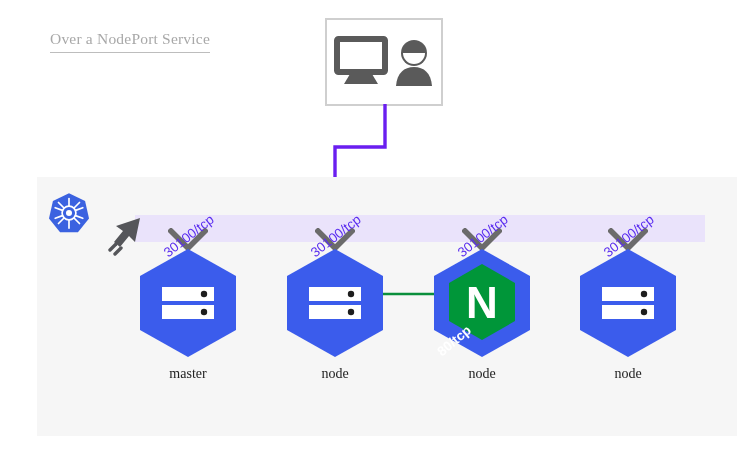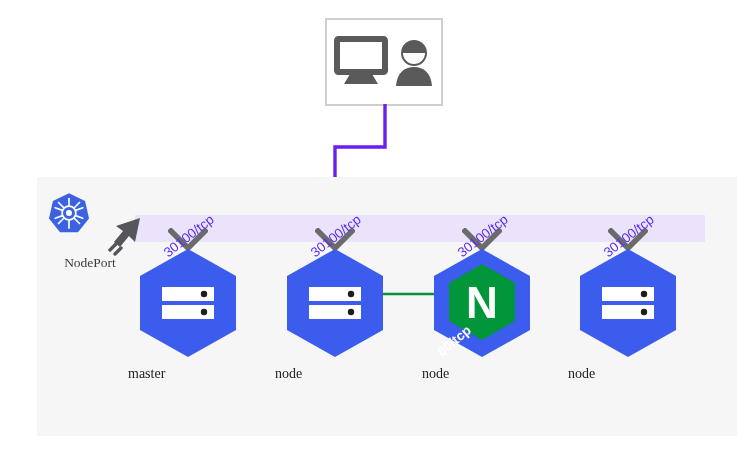--- a/index.html
+++ b/index.html
@@ -70,21 +70,21 @@
   
   .purple-arrow{position:absolute;left:300px;top:104px;width:110px;height:110px;}
 
   
   .green-arrow{position:absolute;left:378px;top:286px;width:80px;height:16px;}
 
   
   .node{position:absolute;top:249px;width:96px;height:108px;}
   .node .hexwrap{position:absolute;left:0;top:0;width:96px;height:108px;}
   .node-label{
-    position:absolute;top:366px;width:120px;text-align:left;
+    position:absolute;top:366px;width:120px;text-align:center;
     font-family:"Liberation Serif", serif;
     font-size:14px;color:#222222;
   }
 
   
   .chev{position:absolute;top:228px;width:40px;height:24px;}
 
   
   .port{
     position:absolute;
@@ -105,20 +105,21 @@
     white-space:nowrap;
     transform:rotate(-40deg);
     transform-origin:left bottom;
   }
 </style>
 </head>
 <body>
 
 <div id="stage">
 
+  <div class="title">Over a NodePort Service</div>
 
   <div class="client-box">
     <div class="client-icons">
       <svg width="56" height="52" viewBox="0 0 56 52">
         <rect x="3" y="3" width="48" height="33" rx="1.5" fill="none" stroke="#5a5a5a" stroke-width="6"></rect>
         <path d="M10 48 L16 38 L38 38 L44 48 Z" fill="#5a5a5a"></path>
       </svg>
       <svg width="40" height="52" viewBox="0 0 40 52">
         <circle cx="20" cy="17" r="13" fill="#5a5a5a"></circle>
         <path d="M9 17 a11 11 0 0 0 22 0 Z" fill="#ffffff"></path>
@@ -148,21 +149,20 @@
       <line x1="22" y1="36" x2="11" y2="40"></line>
       <line x1="16" y1="48" x2="24" y2="40"></line>
       <line x1="40" y1="24" x2="48" y2="16"></line>
       <line x1="48" y1="48" x2="40" y2="40"></line>
       <line x1="24" y1="24" x2="16" y2="16"></line>
     </g>
     <circle cx="32" cy="32" r="4.6" fill="#ffffff"></circle>
   </svg>
 
   <div class="k8s-label">
-    <div>NodePort</div>
   </div>
 
   <svg class="cursor" viewBox="0 0 34 40">
     <path d="M32 2 L8 10 L15 15 L6 26 L12 31 L21 20 L27 26 Z" fill="#55565a"></path>
     <path d="M2 34 L8 28" stroke="#55565a" stroke-width="3.4" stroke-linecap="round"></path>
     <path d="M7 38 L13 32" stroke="#55565a" stroke-width="3.4" stroke-linecap="round"></path>
   </svg>
 
   <svg class="green-arrow" viewBox="0 0 80 16">
     <line x1="0" y1="8" x2="66" y2="8" stroke="#0a8f3c" stroke-width="2.6"></line>

